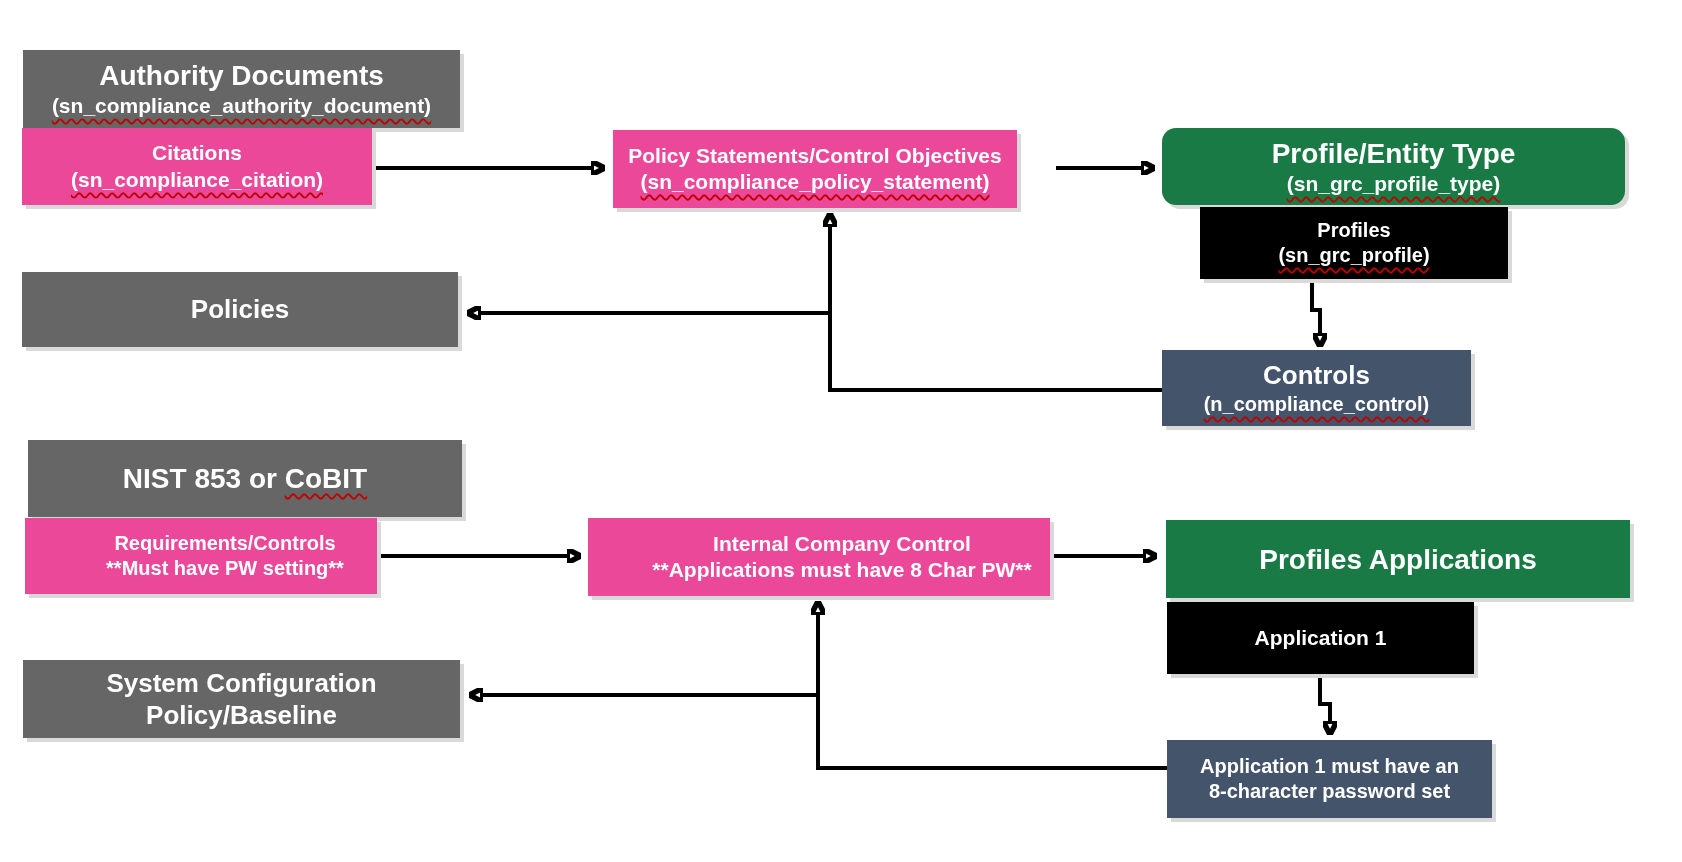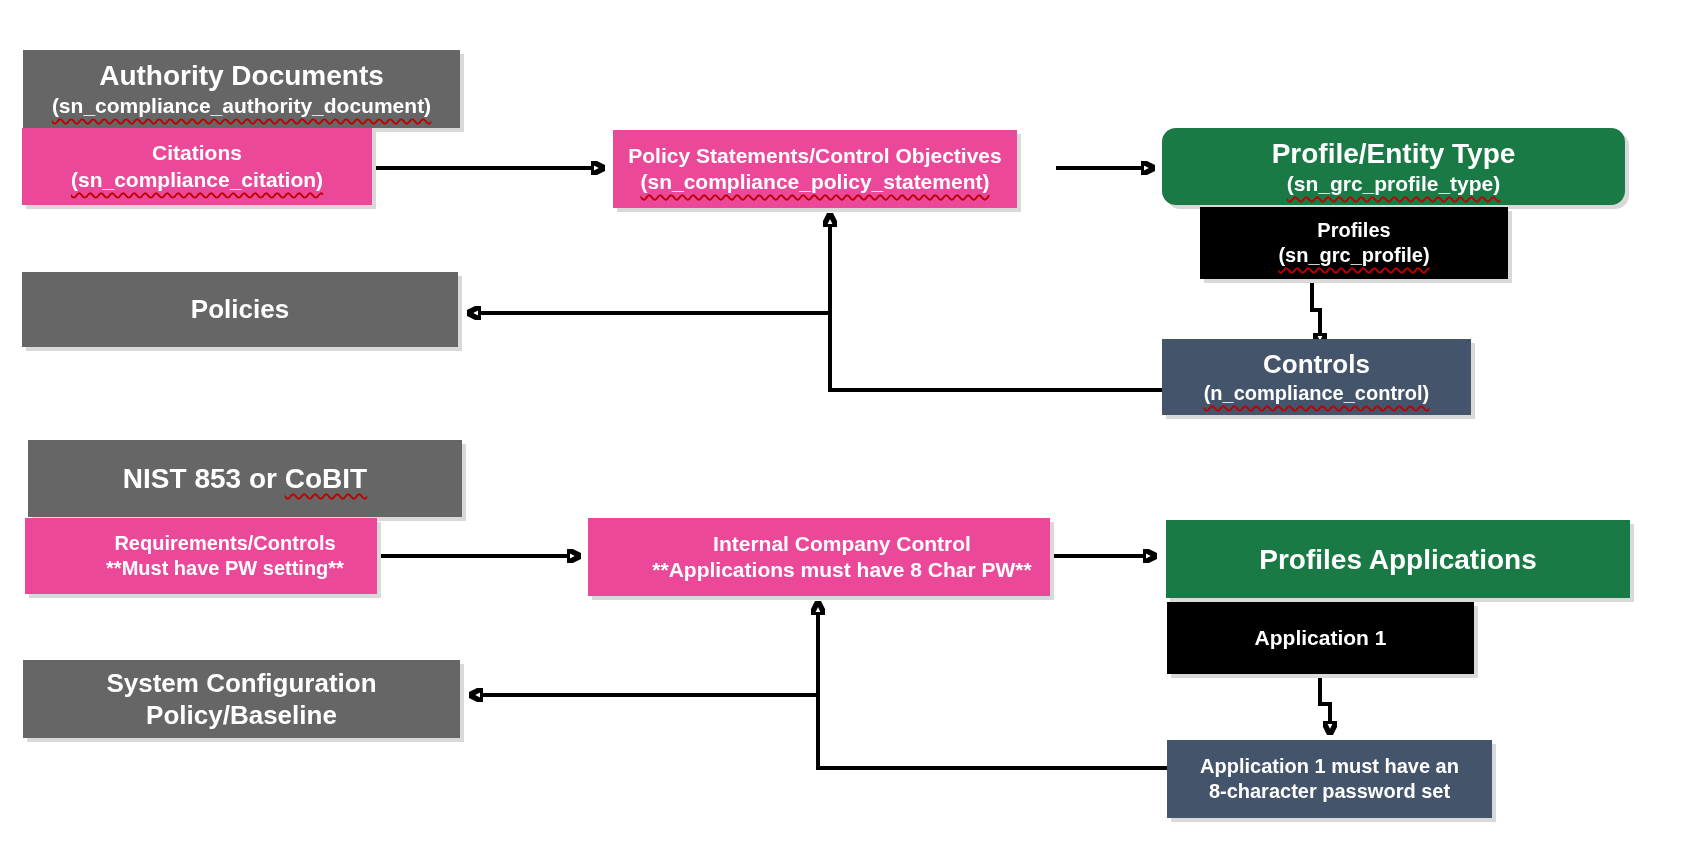--- a/index.html
+++ b/index.html
@@ -74,21 +74,21 @@
 
   <div class="box black" style="left:1163px;top:207px;width:308px;height:72px;margin-left:37px;">
     <div class="t-sm">Profiles</div>
     <div class="t-sm squiggle">(sn_grc_profile)</div>
   </div>
 
   <div class="box gray" style="left:22px;top:272px;width:436px;height:75px;">
     <div class="t-lg">Policies</div>
   </div>
 
-  <div class="box slate" style="left:1162px;top:339px;width:309px;height:76px;">
+  <div class="box slate" style="left:1162px;top:350px;width:309px;height:76px;">
     <div class="t-lg">Controls</div>
     <div class="t-sm squiggle">(n_compliance_control)</div>
   </div>
 
   <div class="box gray" style="left:28px;top:440px;width:434px;height:77px;">
     <div class="t-xl"><span>NIST 853 or </span><span class="squiggle">CoBIT</span></div>
   </div>
 
   <div class="box blue" style="left:25px;top:518px;width:352px;height:76px;z-index:2;padding-left:48px;">
     <div class="t-sm">Requirements/Controls</div>

